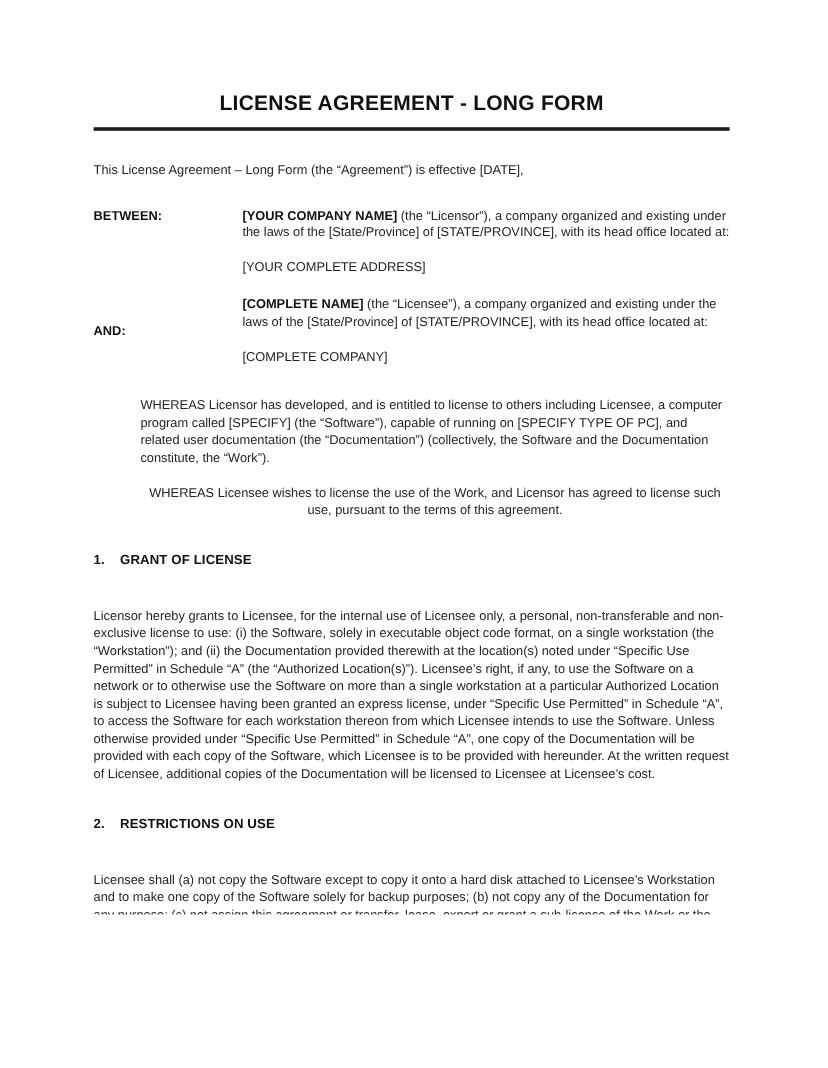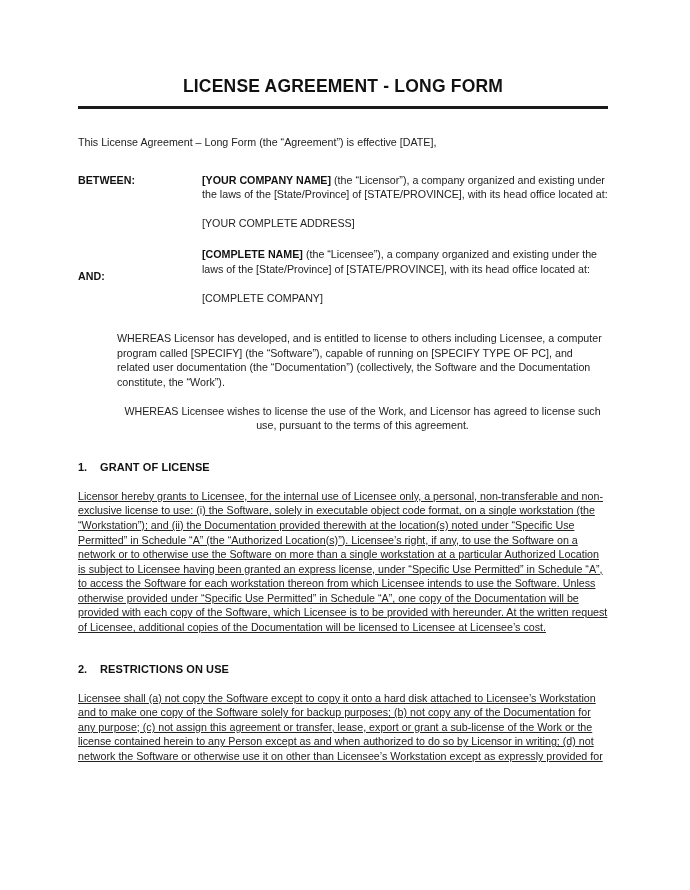--- a/index.html
+++ b/index.html
@@ -92,21 +92,21 @@
   .section { margin-top: 27px; }
   .section-heading {
     display: flex;
     font-size: 11px;
     font-weight: bold;
     color: #111111;
     line-height: 14px;
   }
   .section-num { flex: 0 0 22px; }
   .section-title { flex: 1 1 auto; letter-spacing: 0.1px; }
-  .section-body { margin-top: 15px; text-decoration: underline; }
+  .section-body { margin-top: 33px; }
 
   
   .footer {
     position: absolute;
     left: 78px;
     top: 830px;
     width: 530px;
   }
   .footer-rule {
     height: 0;

